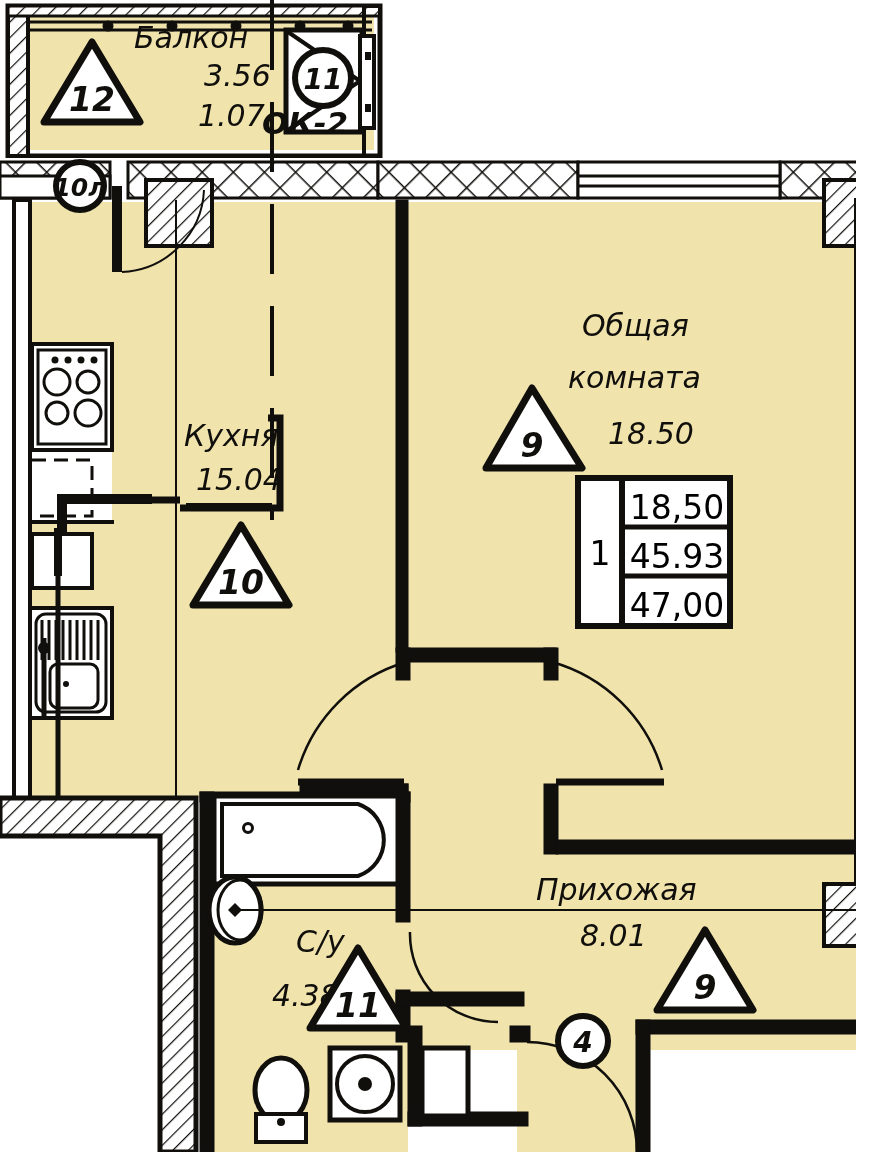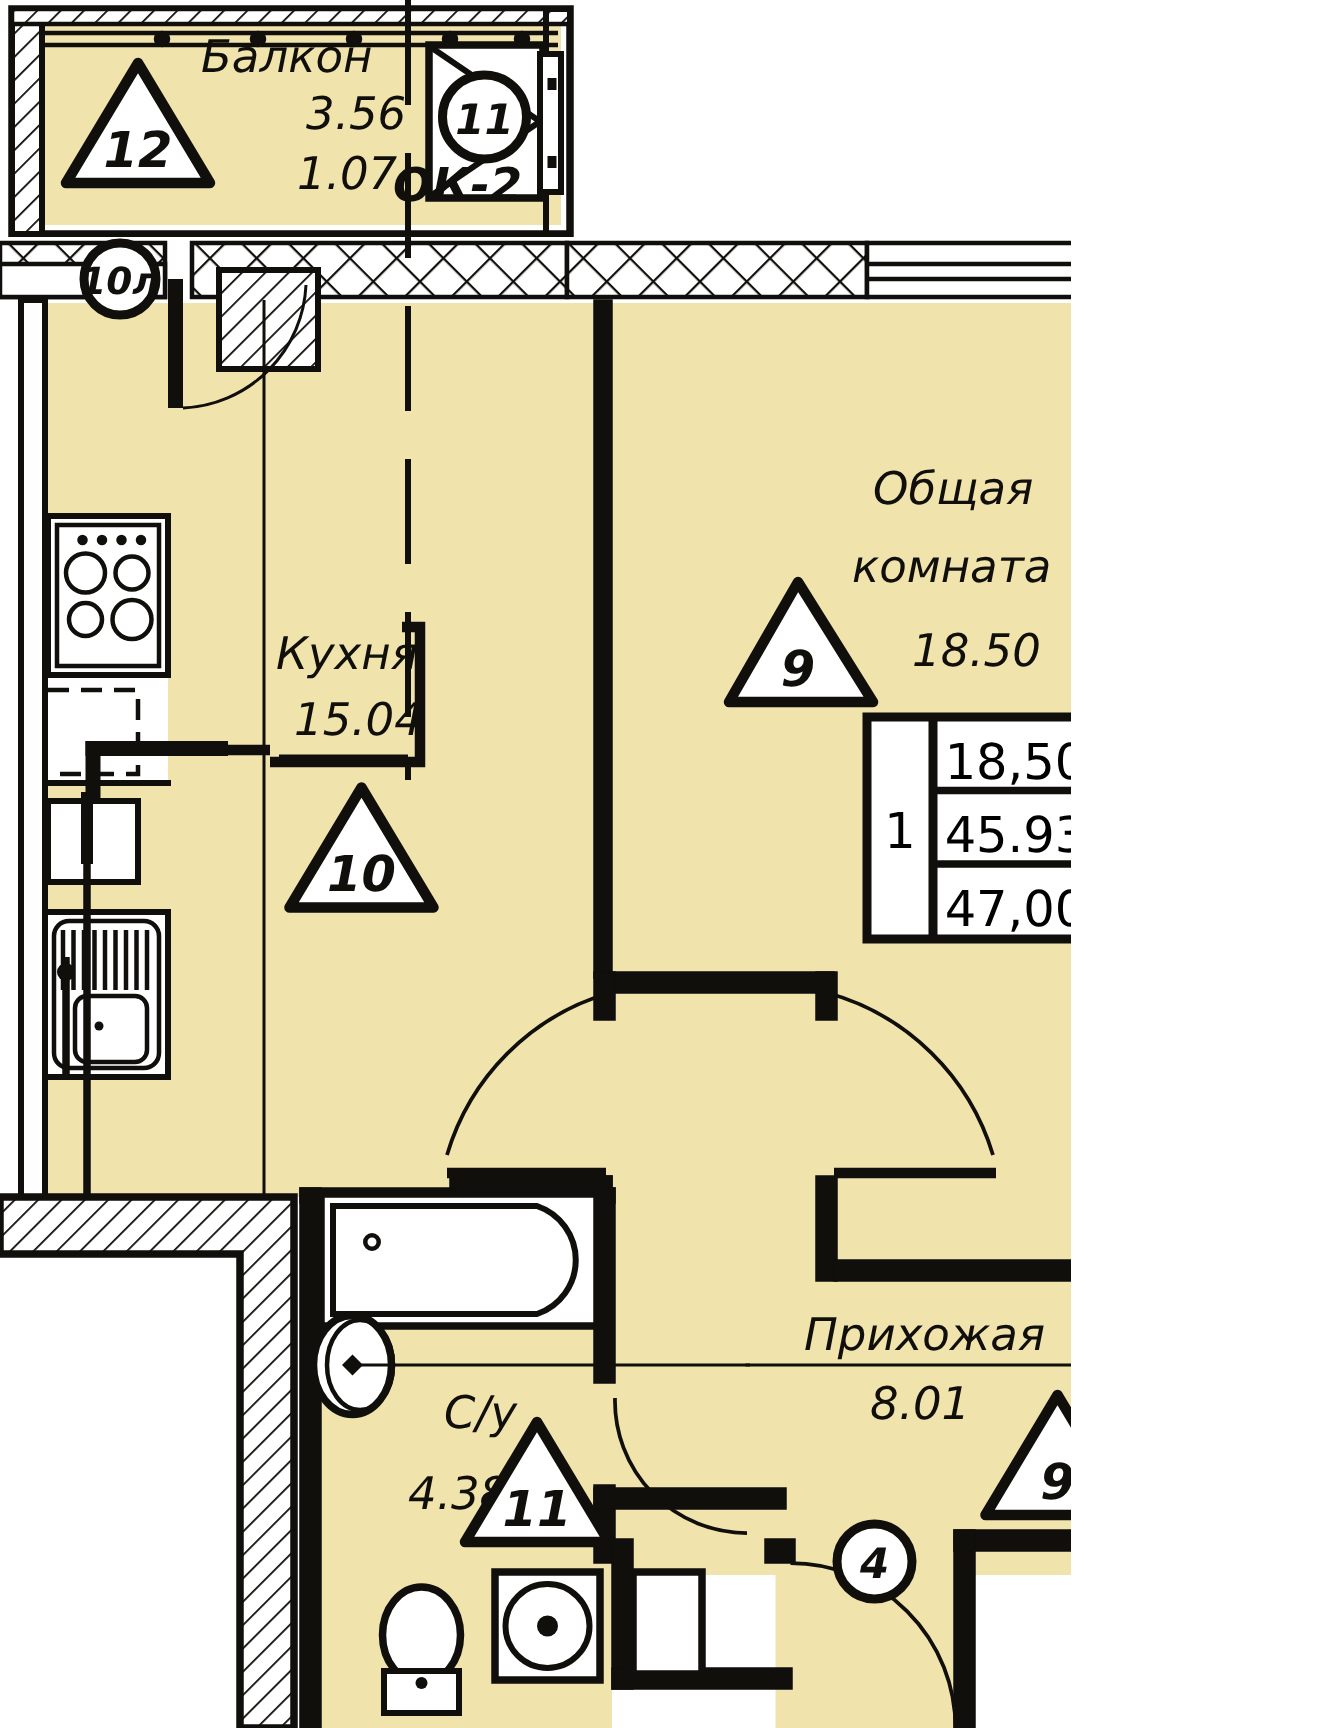--- a/index.html
+++ b/index.html
@@ -5,21 +5,21 @@
   html, body {
     margin: 0;
     padding: 0;
     background: #ffffff;
   }
   body {
     font-family: "DejaVu Sans", sans-serif;
   }
   #plan-root {
     position: relative;
-    width: 714px;
+    width: 856px;
     height: 1152px;
     background: #ffffff;
     overflow: hidden;
   }
   svg.plan {
     display: block;
     width: 889px;
     height: 1152px;
   }
   .rm-label {

